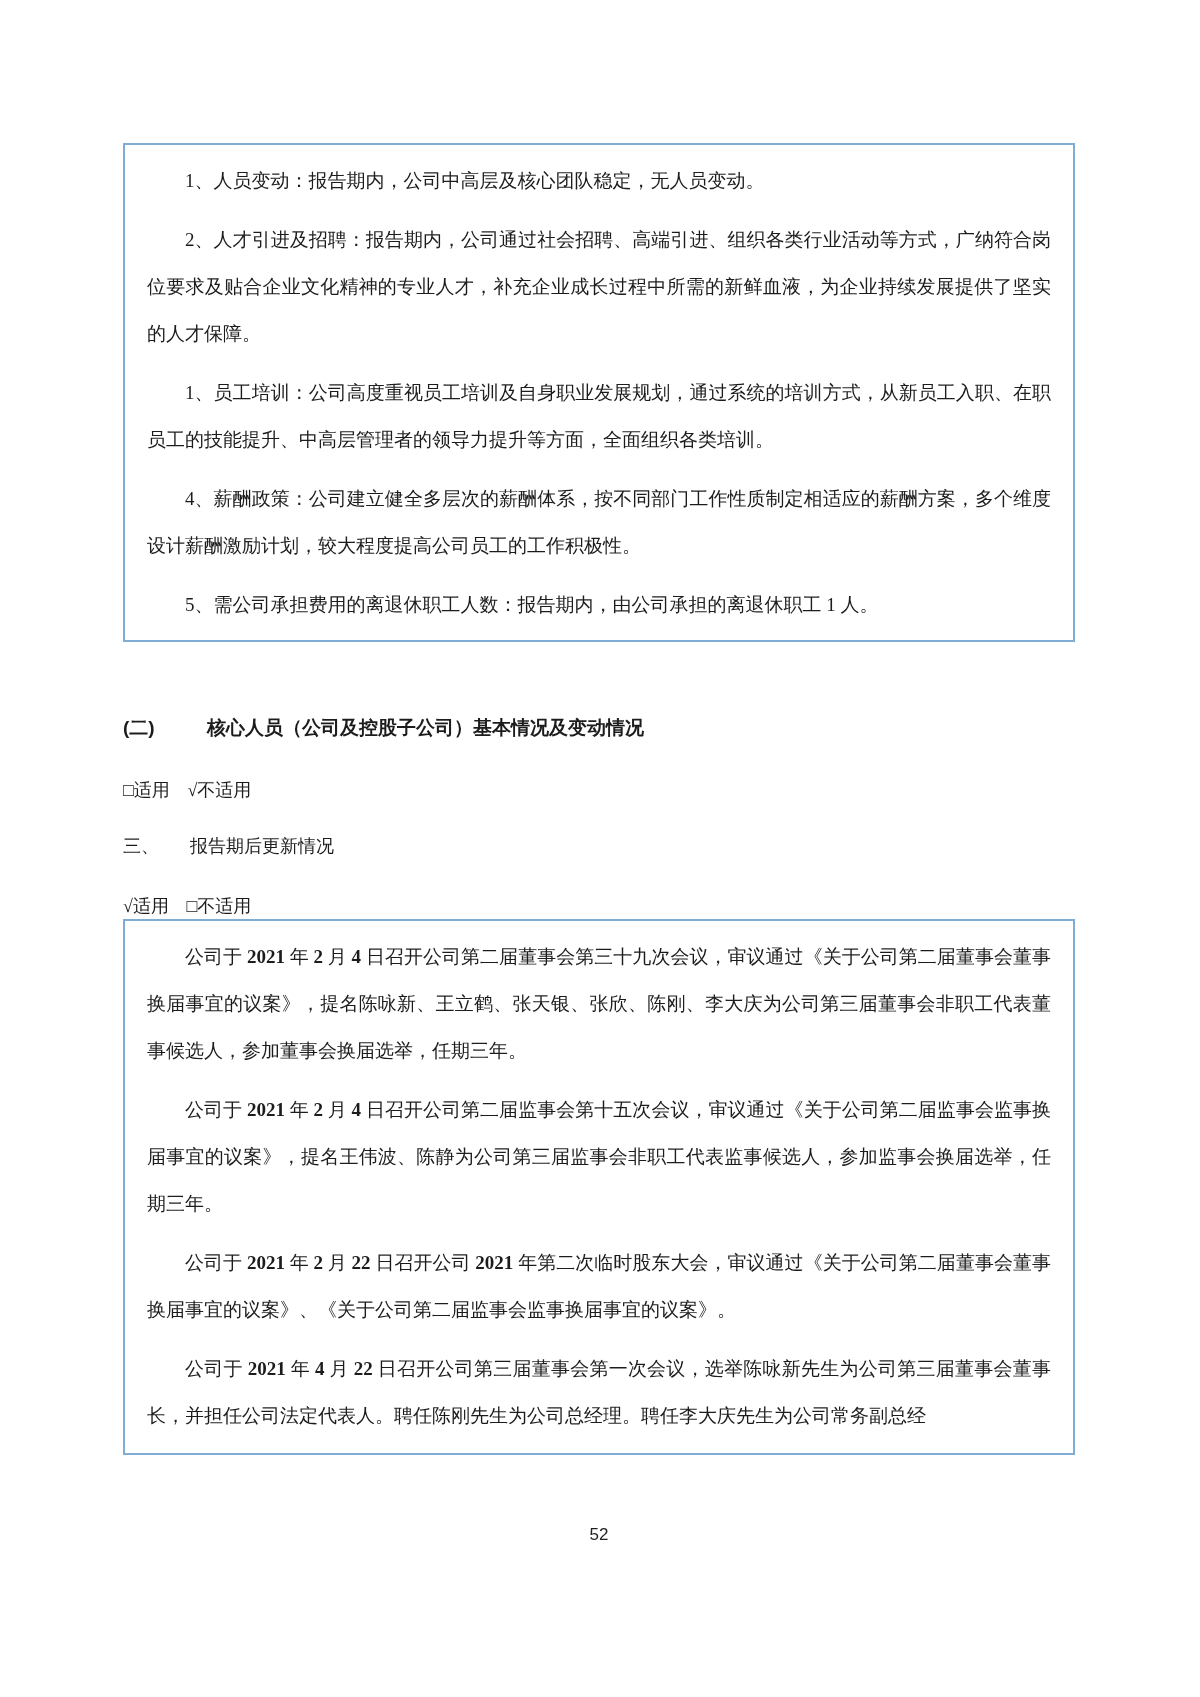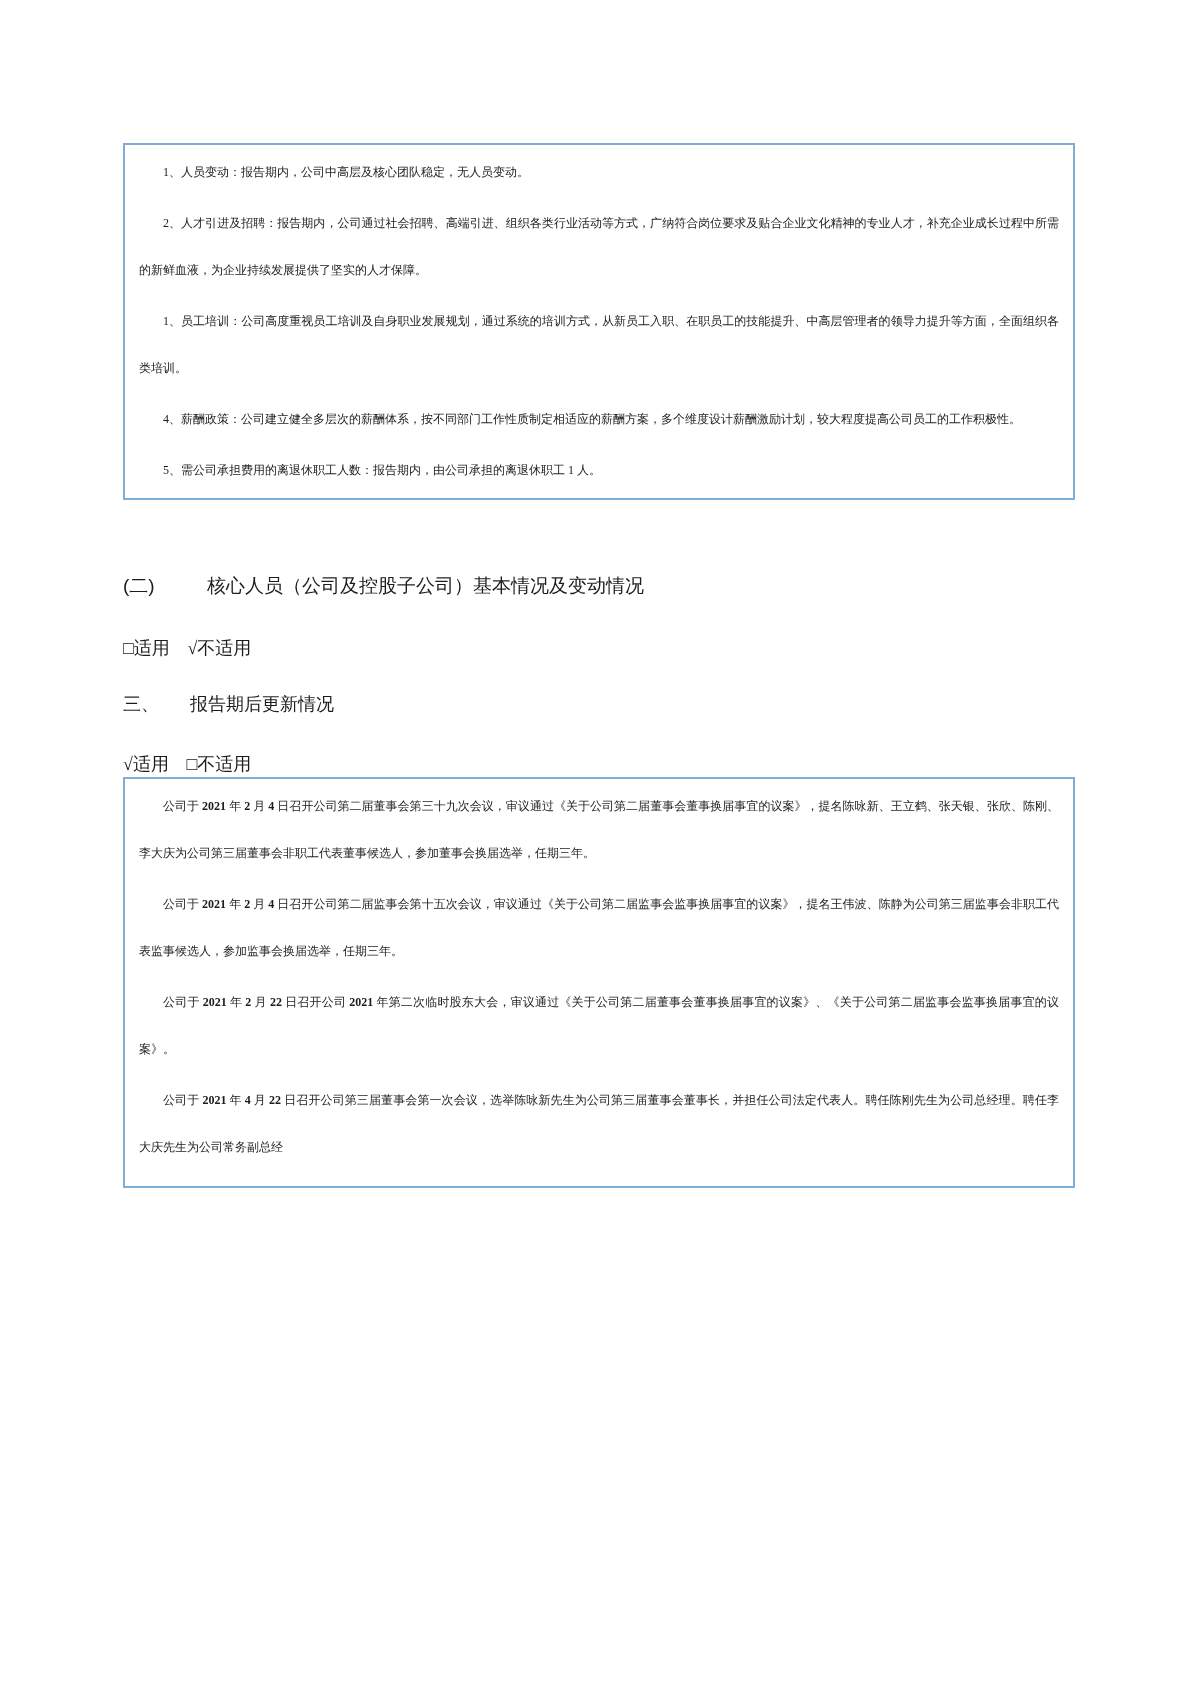--- a/index.html
+++ b/index.html
@@ -14,31 +14,31 @@
     color: var(--text);
     font-family: "Liberation Serif", serif;
     padding: 143px 125px 0 123px;
   }
   .box {
     border: 2px solid var(--box-border);
     padding: 0 10px;
     text-align: justify;
   }
   .box p {
-    margin: 4px;
+    margin: 12px;
     text-indent: 2em;
-    font-size: 12px;
+    font-size: 19px;
     line-height: 47px;
   }
-  .box2 { padding-bottom: 11px; }
+  .box2 { padding-bottom: 2px; }
   .box2 p b { font-weight: bold; }
   .heading-sub {
     margin-top: 73px;
     font-family: "Liberation Sans", sans-serif;
-    font-weight: normal;
+    font-weight: bold;
     font-size: 19px;
     line-height: 26px;
   }
   .heading-sub .hnum { display: inline-block; width: 84px; }
   .heading-main {
     margin-top: 28px;
     font-family: "Liberation Sans", sans-serif;
     font-weight: normal;
     font-size: 18px;
     line-height: 30px;
@@ -91,14 +91,15 @@
     <span class="opt">□不适用</span>
   </div>
 
   <div class="box box2">
     <p>公司于 <b>2021</b> 年 <b>2</b> 月 <b>4</b> 日召开公司第二届董事会第三十九次会议，审议通过《关于公司第二届董事会董事换届事宜的议案》，提名陈咏新、王立鹤、张天银、张欣、陈刚、李大庆为公司第三届董事会非职工代表董事候选人，参加董事会换届选举，任期三年。</p>
     <p>公司于 <b>2021</b> 年 <b>2</b> 月 <b>4</b> 日召开公司第二届监事会第十五次会议，审议通过《关于公司第二届监事会监事换届事宜的议案》，提名王伟波、陈静为公司第三届监事会非职工代表监事候选人，参加监事会换届选举，任期三年。</p>
     <p>公司于 <b>2021</b> 年 <b>2</b> 月 <b>22</b> 日召开公司 <b>2021</b> 年第二次临时股东大会，审议通过《关于公司第二届董事会董事换届事宜的议案》、《关于公司第二届监事会监事换届事宜的议案》。</p>
     <p>公司于 <b>2021</b> 年 <b>4</b> 月 <b>22</b> 日召开公司第三届董事会第一次会议，选举陈咏新先生为公司第三届董事会董事长，并担任公司法定代表人。聘任陈刚先生为公司总经理。聘任李大庆先生为公司常务副总经</p>
   </div>
 
+  <div class="page-number">52</div>
 
 </div>
 
 </body></html>

